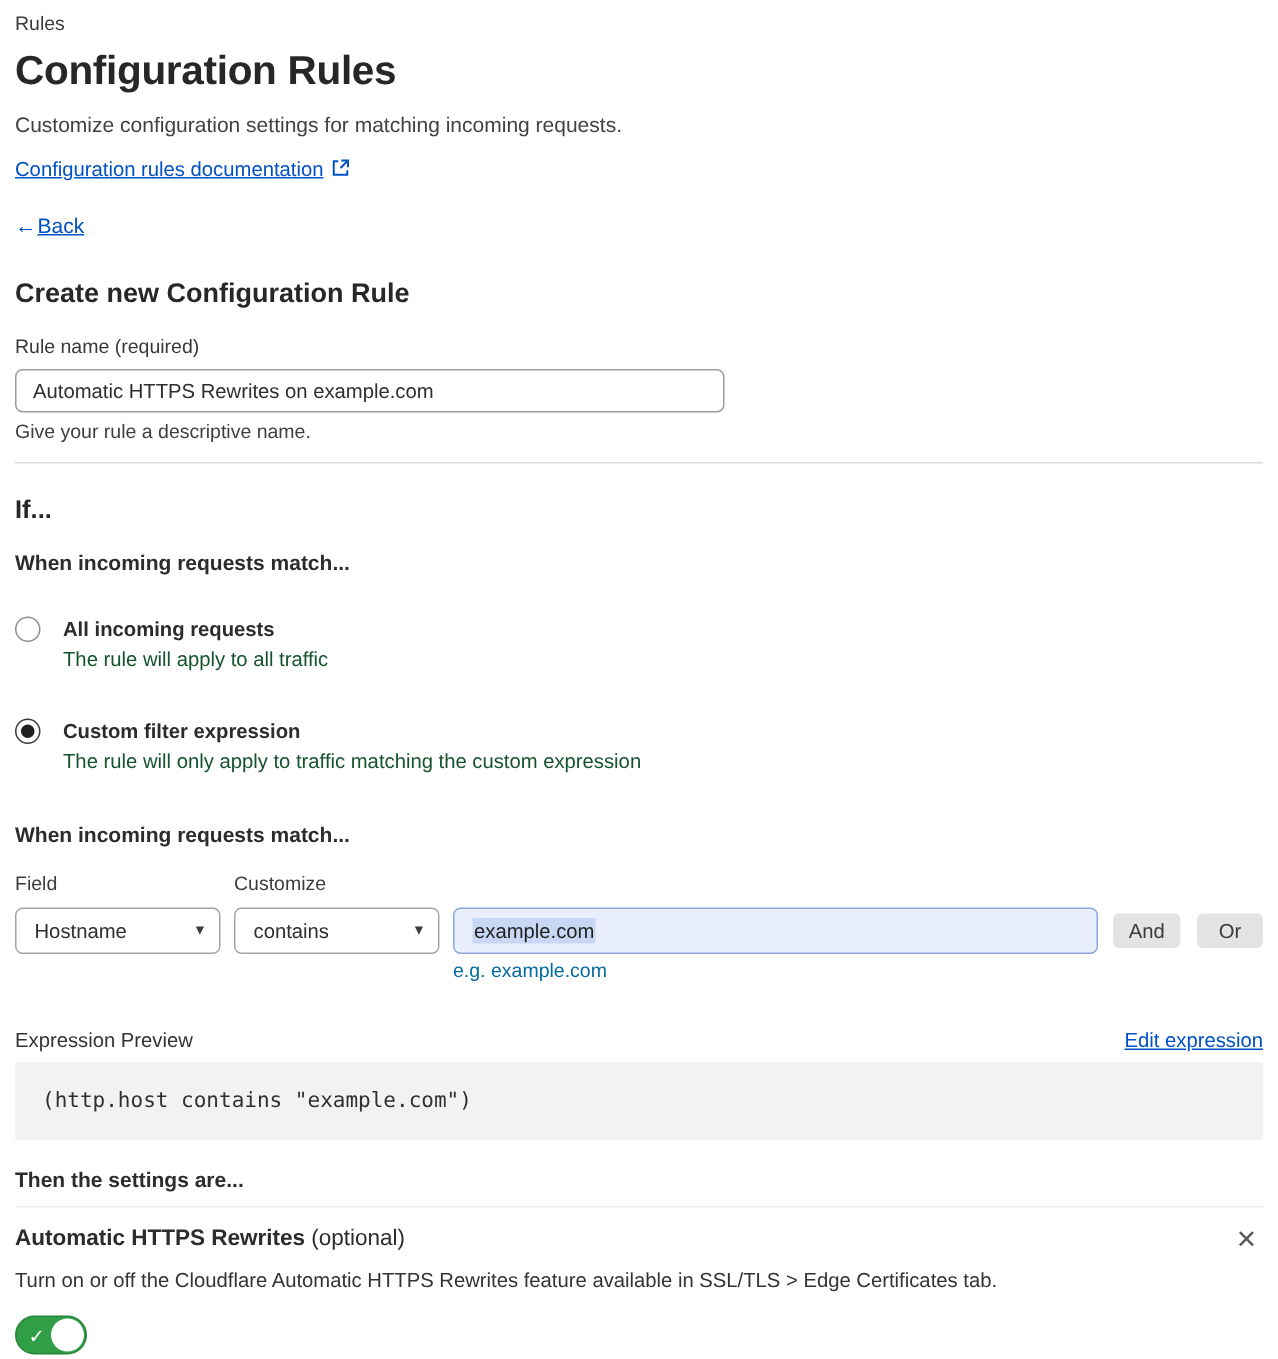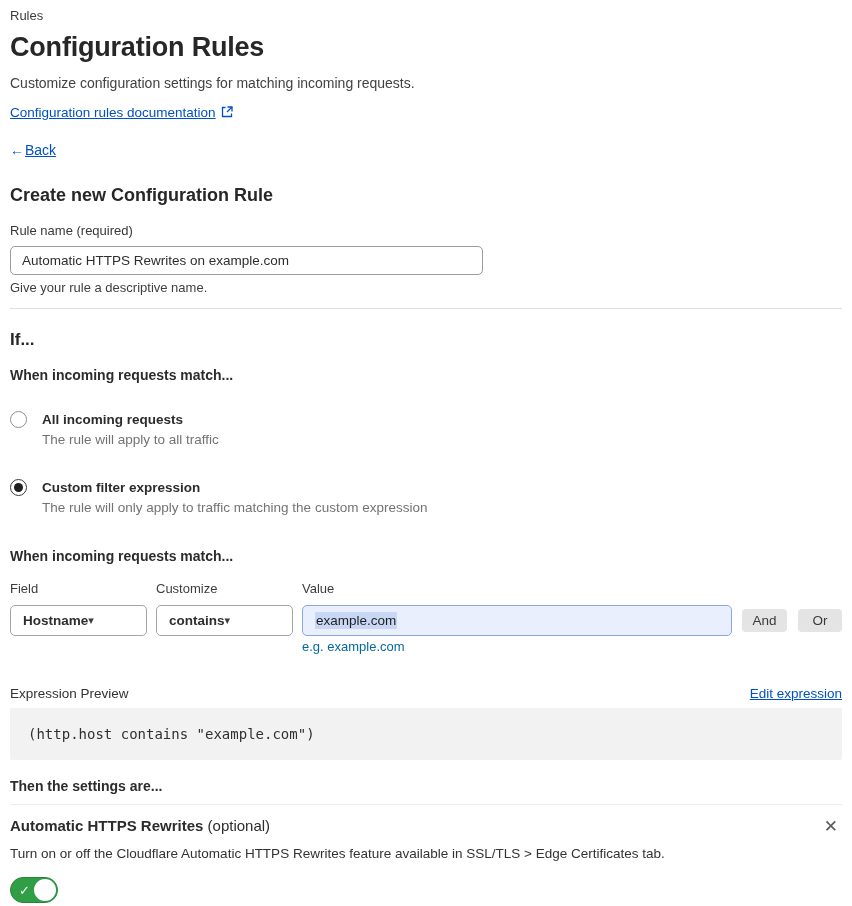--- a/index.html
+++ b/index.html
@@ -59,31 +59,31 @@
     border: 1px solid #8f8f8f; background: #fff;
     margin: 0 15px 0 0; flex: 0 0 17px; position: relative; top: 0;
   }
   .radio-circle.checked { border-color: #3a3a3a; }
   .radio-circle.checked::after {
     content: ""; position: absolute; left: 3px; top: 3px;
     width: 9px; height: 9px; border-radius: 50%; background: #1f1f1f;
   }
   .radio-texts { }
   .radio-label { font-size: 13.5px; line-height: 17px; font-weight: 700; color: #2c2c2c; }
-  .radio-desc { margin-top: 3px; font-size: 13.5px; line-height: 17px; color: #737373; }
+  .radio-desc { margin-top: 3px; font-size: 13.5px; line-height: 17px; color: #14532d; }
   .builder-labels { margin-top: 16px; display: flex; font-size: 13px; line-height: 15px; color: #3d3d3d; }
   .col-field { width: 146px; }
   .col-operator { width: 146px; }
   .col-value { flex: 1; }
   .builder-controls { margin-top: 9px; display: flex; align-items: center; height: 31px; }
   .select-box {
     width: 137px; height: 31px; margin-right: 9px;
     border: 1px solid #a5a5a5; border-radius: 5px; background: #fff;
-    display: flex; align-items: center; justify-content: flex-start;
-    padding: 0 10px 0 12px; font-size: 13.5px; color: #2e2e2e; cursor: pointer; font-weight: bold;
+    display: flex; align-items: center; justify-content: space-between;
+    padding: 0 10px 0 12px; font-size: 13.5px; color: #2e2e2e; cursor: pointer;
   }
   .chevron { font-size: 11px; color: #3d3d3d; line-height: 1; }
   .value-input {
     flex: 1; height: 31px;
     border: 1px solid #8aa6de; border-radius: 5px;
     background: #e9effc;
     display: flex; align-items: center; padding: 0 12px;
     font-size: 13.5px; color: #1f1f1f; cursor: text;
   }
   .value-selection { background: #c7d7f4; padding: 1px 1px; }
@@ -180,21 +180,20 @@
     <div class="radio-label">Custom filter expression</div>
     <div class="radio-desc">The rule will only apply to traffic matching the custom expression</div>
   </span>
 </div>
 
 <div class="match-heading mt-match2">When incoming requests match...</div>
 
 <div class="builder-labels">
   <div class="col-field">Field</div>
   <div class="col-operator">Customize</div>
-  <div class="col-value">Value</div>
 </div>
 
 <div class="builder-controls">
   <div class="select-box">
     <span>Hostname</span>
     <span class="chevron">▾</span>
   </div>
   <div class="select-box">
     <span>contains</span>
     <span class="chevron">▾</span>

